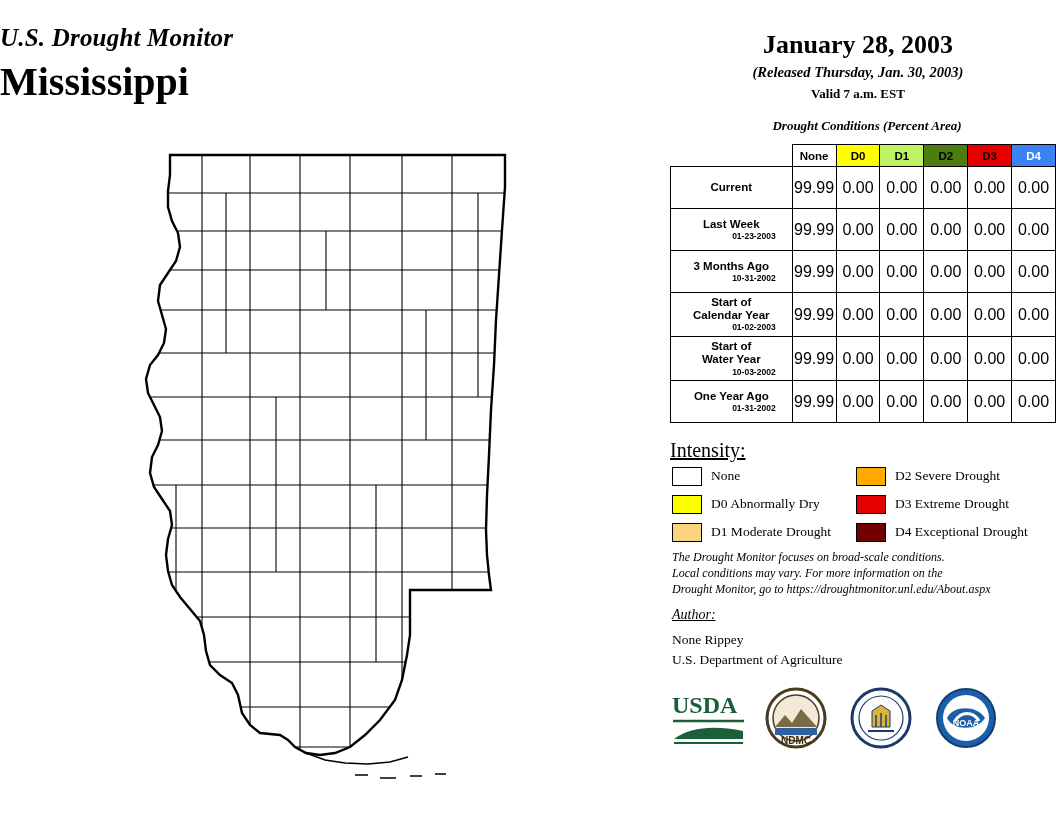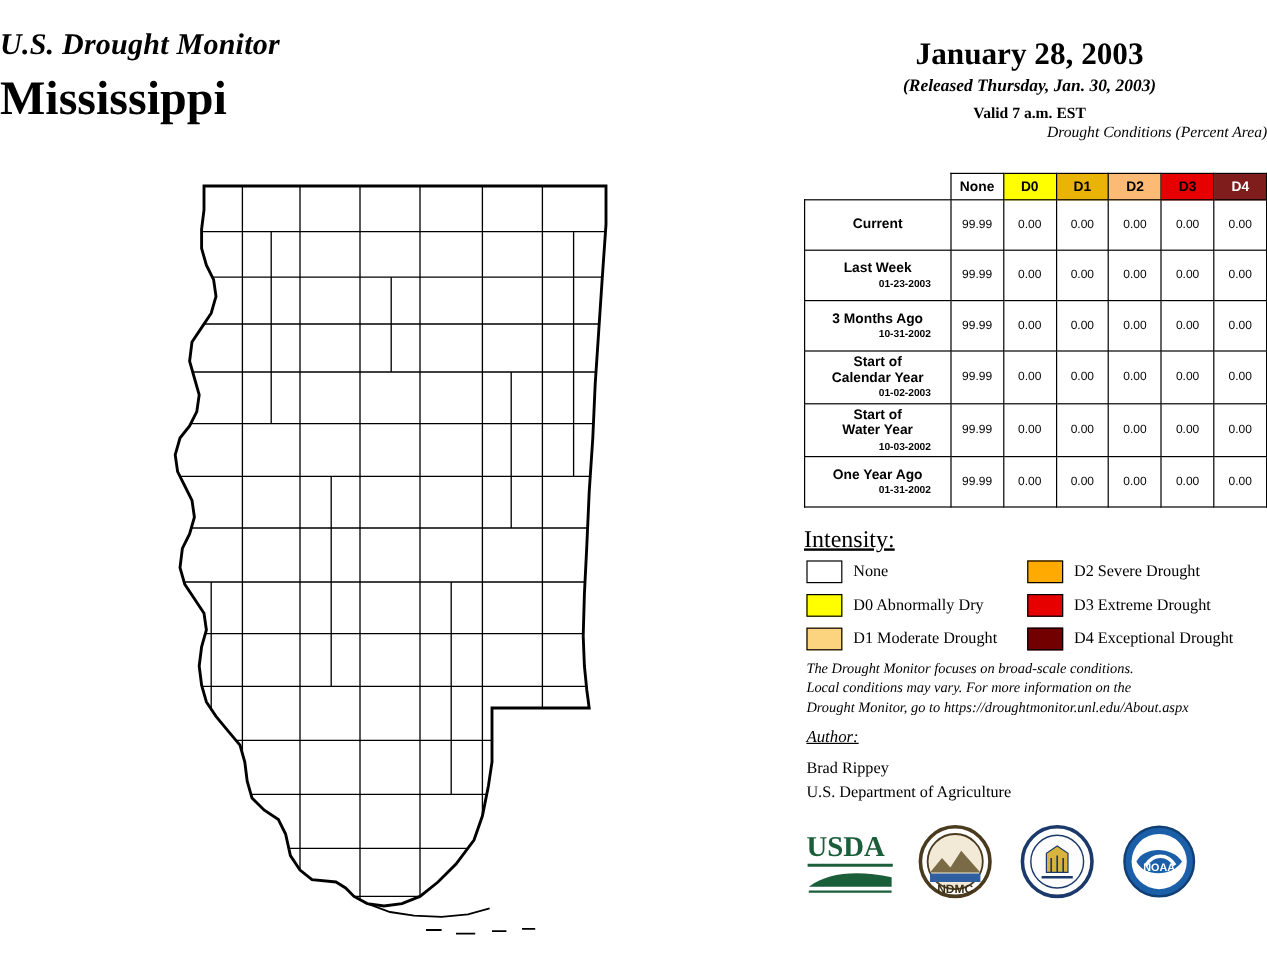--- a/index.html
+++ b/index.html
@@ -76,22 +76,24 @@
     font-family: "Liberation Serif", serif;
     font-weight: bold;
     font-size: 13px;
     margin-top: 5px;
   }
 
   #table-caption {
     font-family: "Liberation Serif", serif;
     font-style: italic;
     font-size: 13px;
-    text-align: right;
+    text-align: center;
+    margin-top: 16px;
     margin-left: 18px;
+    font-weight: bold;
   }
 
   
   #drought-table {
     position: absolute;
     left: 10px;
     top: 144px;
     border-collapse: collapse;
     font-family: "Liberation Sans", sans-serif;
   }
@@ -119,21 +121,21 @@
     padding: 3px 16px;
   }
   #drought-table tbody td.rowlabel .sub {
     display: block;
     font-size: 8.5px;
     font-weight: bold;
     margin-top: 1px;
     text-align: right;
   }
   #drought-table tbody td.val {
-    font-size: 10px;
+    font-size: 16px;
     height: 41px;
     margin-top: 24px;
   }
 
   
   #intensity-head {
     position: absolute;
     left: 10px;
     top: 439px;
     font-family: "Liberation Serif", serif;
@@ -302,24 +304,24 @@
   </div>
 
   <div id="table-caption">Drought Conditions (Percent Area)</div>
 
   <table id="drought-table">
     <thead>
       <tr>
         <th class="corner"></th>
         <th style="background:#ffffff">None</th>
         <th style="background:#ffff00">D0</th>
-        <th style="background:#eab308">D1</th>
-        <th style="background:#fdba74">D2</th>
+        <th style="background:#bef264">D1</th>
+        <th style="background:#4d7c0f">D2</th>
         <th style="background:#e60000">D3</th>
-        <th style="background:#7f1d1d;color:#ffffff">D4</th>
+        <th style="background:#3b82f6;color:#ffffff">D4</th>
       </tr>
     </thead>
     <tbody>
       <tr>
         <td class="rowlabel">
           <span>Current</span>
         </td>
         <td class="val">99.99</td>
         <td class="val">0.00</td>
         <td class="val">0.00</td>
@@ -425,21 +427,21 @@
   </div>
 
   <div id="notes">
     <div>The Drought Monitor focuses on broad-scale conditions.</div>
     <div>Local conditions may vary. For more information on the</div>
     <div>Drought Monitor, go to https://droughtmonitor.unl.edu/About.aspx</div>
   </div>
 
   <div id="author-head">Author:</div>
   <div id="author-lines">
-    <div>Brad Rippey</div>
+    <div>None Rippey</div>
     <div>U.S. Department of Agriculture</div>
   </div>
 
   <div id="logos">
 
     <div class="logo" id="logo-usda">
       <svg width="78" height="62" viewBox="0 0 78 62">
         <text x="2" y="26" font-family="Liberation Serif, serif" font-size="24" font-weight="bold" fill="#1b5e3a">USDA</text>
         <path d="M3,34 L74,34" stroke="#1b5e3a" stroke-width="2.5"></path>
         <path d="M4,52 C20,40 44,38 73,44 L73,52 Z" fill="#1b5e3a"></path>

